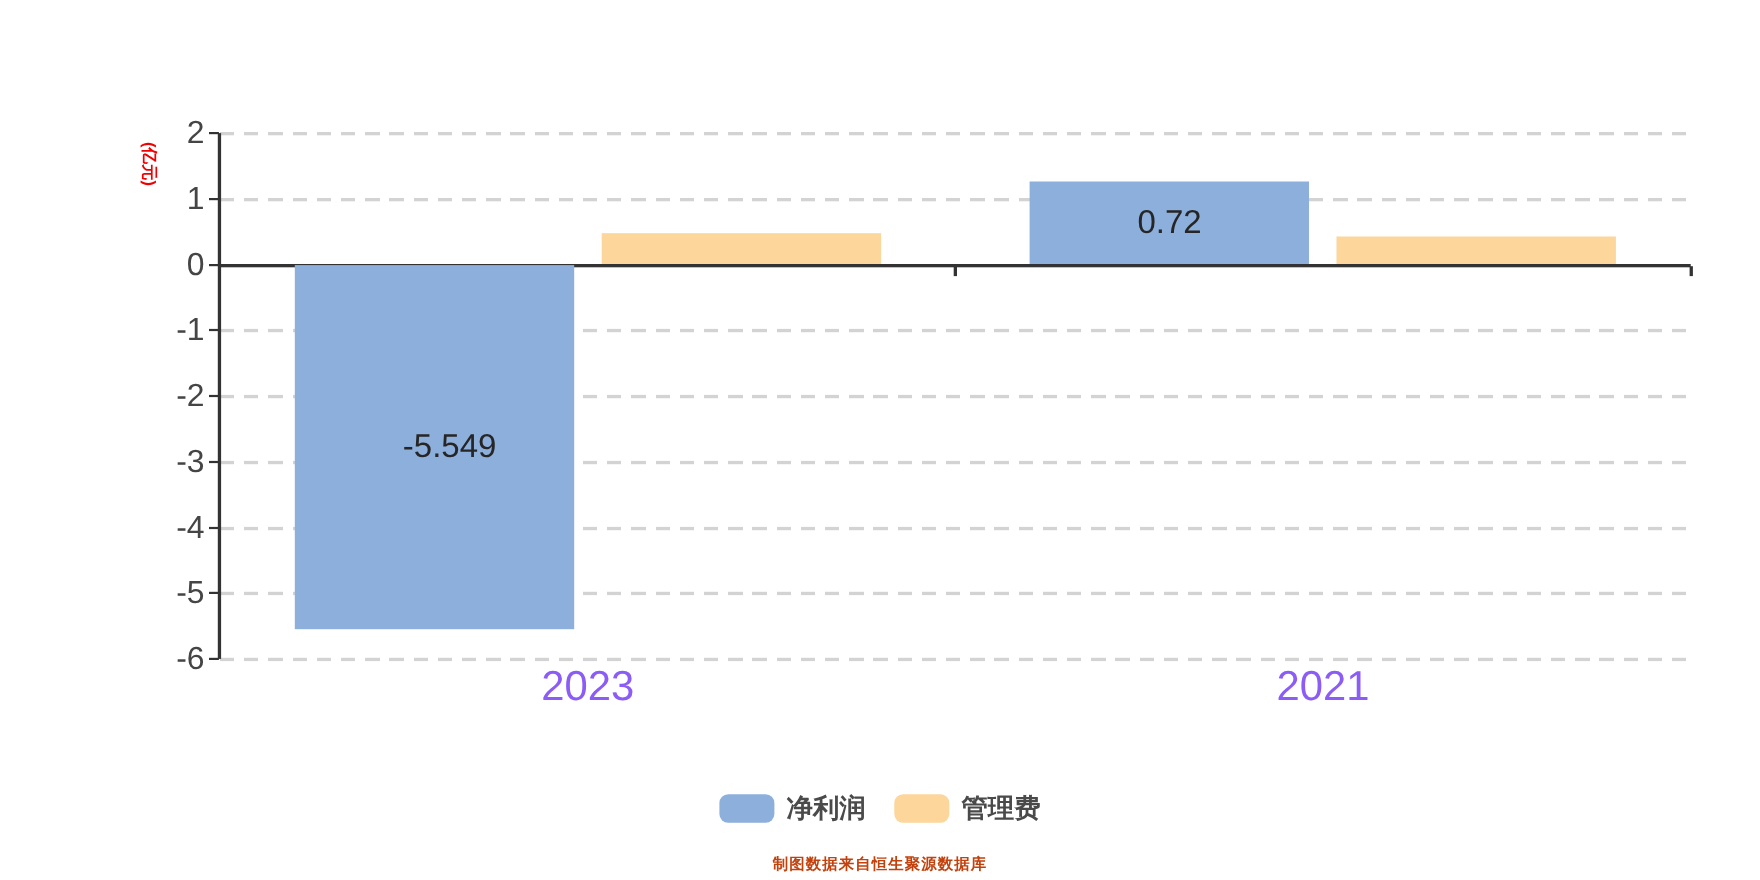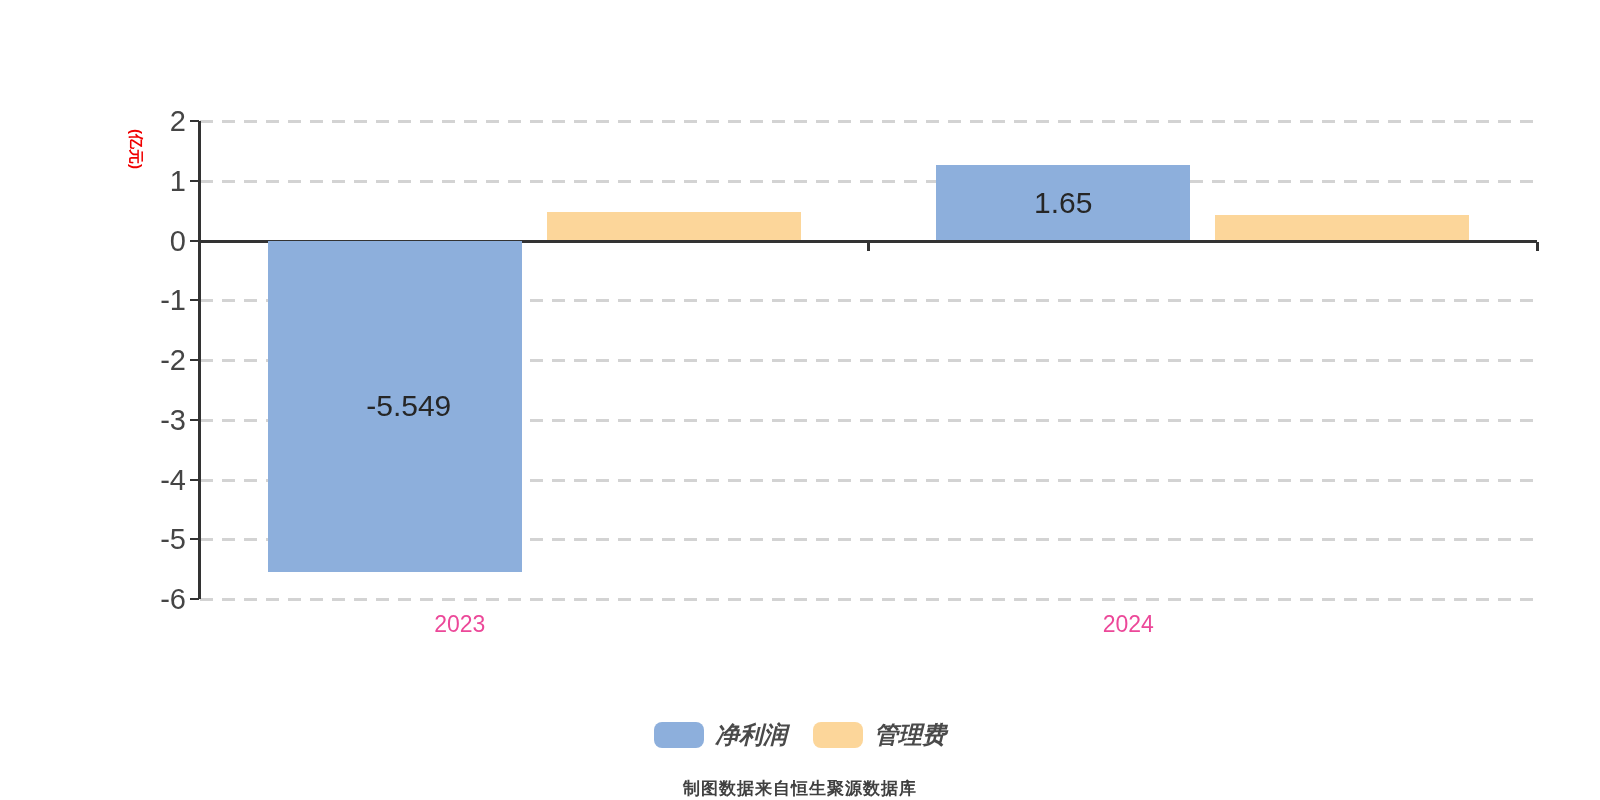--- a/index.html
+++ b/index.html
@@ -29,39 +29,39 @@
   }
   .zero-line{position:absolute;height:3px;background:#333333;}
   .y-spine{position:absolute;width:3px;background:#333333;}
   .y-tick{position:absolute;width:9px;height:2px;background:#333333;}
   .x-tick{position:absolute;width:3px;height:9px;background:#333333;}
   .y-tick-label{
     position:absolute;width:100px;text-align:right;
     font-size:29px;color:#454545;line-height:34px;
   }
   .x-tick-label{
-    position:absolute;width:200px;
-    font-size:23px;color:#ec4899;line-height:34px;
+    position:absolute;width:200px;text-align:center;
+    font-size:38px;color:#8b5cf6;line-height:34px;
   }
   .bar{position:absolute;}
   .bar-value-label{
     position:absolute;text-align:center;
     font-size:30px;color:#262626;line-height:34px;
   }
   .legend{
     position:absolute;left:0;right:0;top:719px;
-    display:flex;justify-content:center;gap:26px;font-style:italic;
+    display:flex;justify-content:center;gap:26px;
   }
   .legend-item{display:flex;align-items:center;gap:11px;}
   .legend-swatch{width:50px;height:26px;border-radius:8px;}
   .legend-label{font-size:24px;font-weight:bold;color:#4a4a4a;}
   .source-note{
     position:absolute;left:0;right:0;top:777px;
     text-align:center;
-    font-size:17px;font-weight:bold;color:#404040;
+    font-size:14px;font-weight:bold;color:#c2410c;
     letter-spacing:1px;
   }
 </style>
 </head>
 <body>
 
 <div class="canvas">
   <div class="y-unit-label">(亿元)</div>
   <div class="plot-area">
       <div class="gridline" style="left: 200px; top: 120px; width: 1337px;"></div>
@@ -91,23 +91,23 @@
       <div class="gridline" style="left: 200px; top: 598px; width: 1337px;"></div>
       <div class="y-tick" style="left: 190px; top: 598px;"></div>
       <div class="y-tick-label" style="left: 86px; top: 582px;">-6</div>
       <div class="y-spine" style="left: 198px; top: 121px; height: 478px;"></div>
       <div class="x-tick" style="left: 867px; top: 241.5px;"></div>
       <div class="x-tick-label" style="left: 434.25px; top: 607px;">2023</div>
       <div class="bar" style="left: 267.75px; top: 240.5px; width: 254px; height: 331.553px; background: rgb(141, 175, 220);"></div>
       <div class="bar-value-label" style="left: 267.75px; top: 389.276px; width: 282px;">-5.549</div>
       <div class="bar" style="left: 546.75px; top: 212.417px; width: 254px; height: 28.0825px; background: rgb(252, 214, 154);"></div>
       <div class="x-tick" style="left: 1535.5px; top: 241.5px;"></div>
-      <div class="x-tick-label" style="left: 1102.75px; top: 607px;">2024</div>
+      <div class="x-tick-label" style="left: 1102.75px; top: 607px;">2021</div>
       <div class="bar" style="left: 936.25px; top: 164.618px; width: 254px; height: 75.8825px; background: rgb(141, 175, 220);"></div>
-      <div class="bar-value-label" style="left: 936.25px; top: 185.559px; width: 254px;">1.65</div>
+      <div class="bar-value-label" style="left: 936.25px; top: 185.559px; width: 254px;">0.72</div>
       <div class="bar" style="left: 1215.25px; top: 214.808px; width: 254px; height: 25.6925px; background: rgb(252, 214, 154);"></div>
     </div>
   <div class="legend">
       <div class="legend-item">
         <div class="legend-swatch" style="background: rgb(141, 175, 220);"></div>
         <span class="legend-label">净利润</span>
       </div>
       <div class="legend-item">
         <div class="legend-swatch" style="background: rgb(252, 214, 154);"></div>
         <span class="legend-label">管理费</span>

